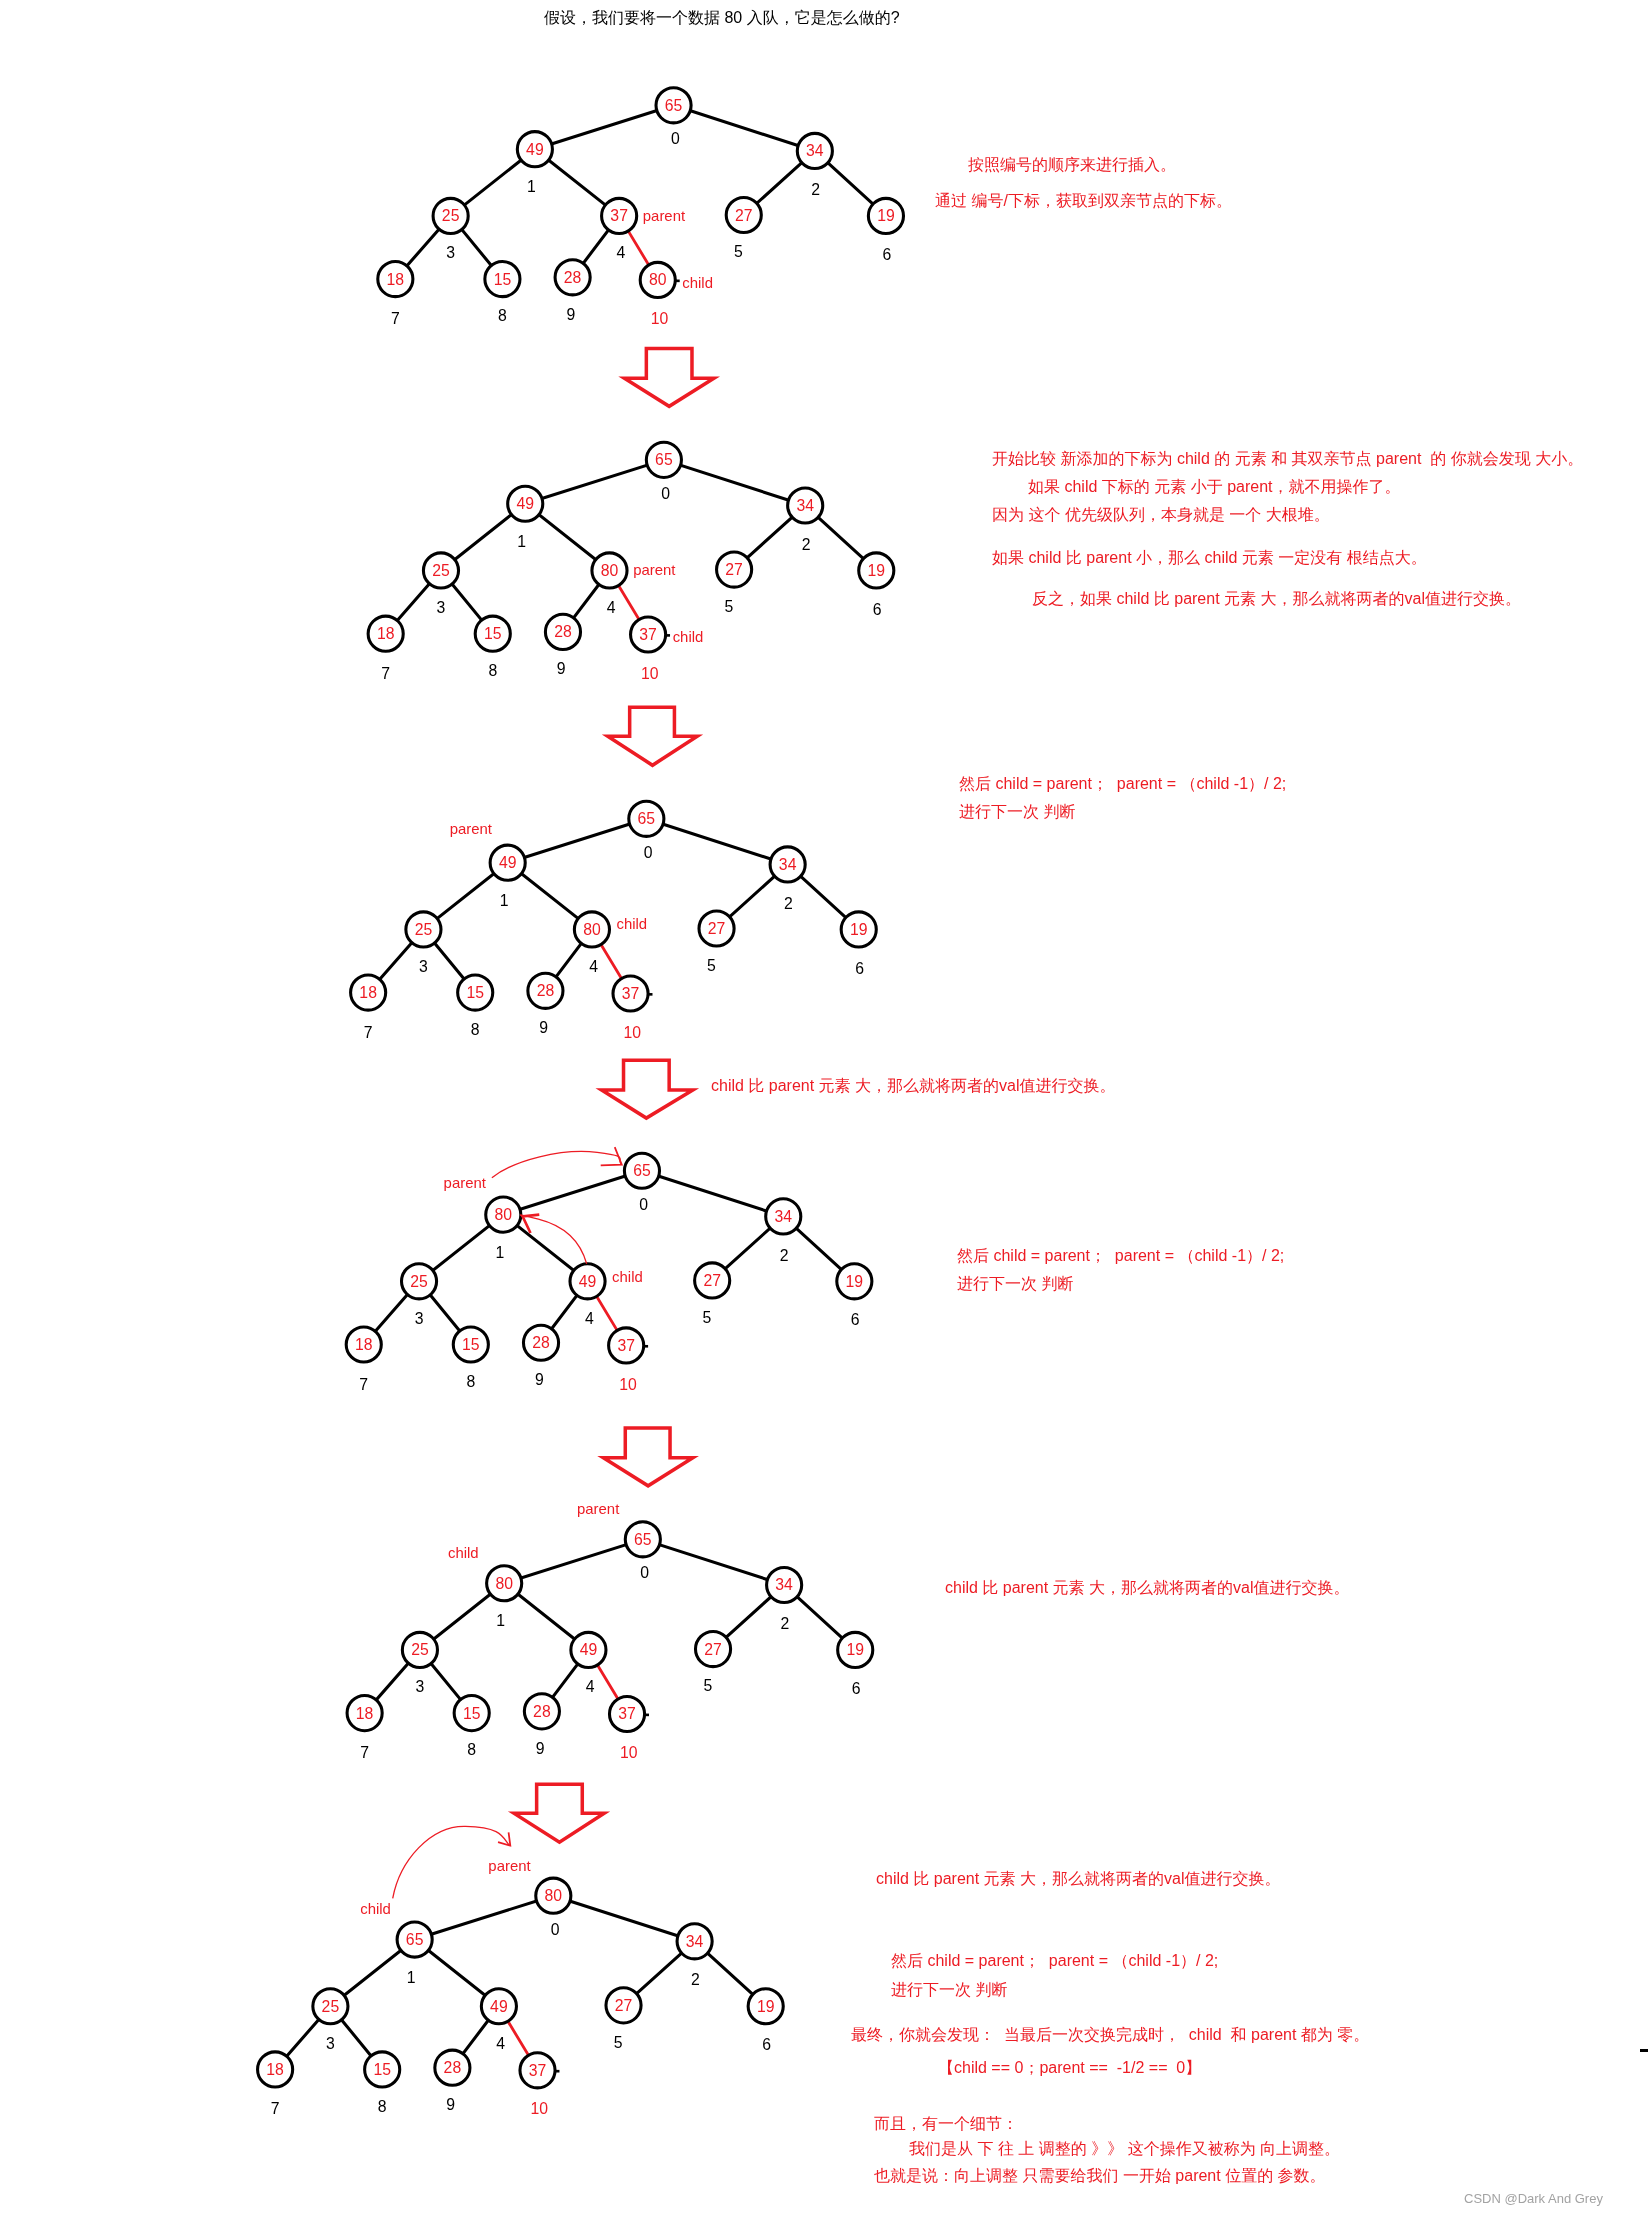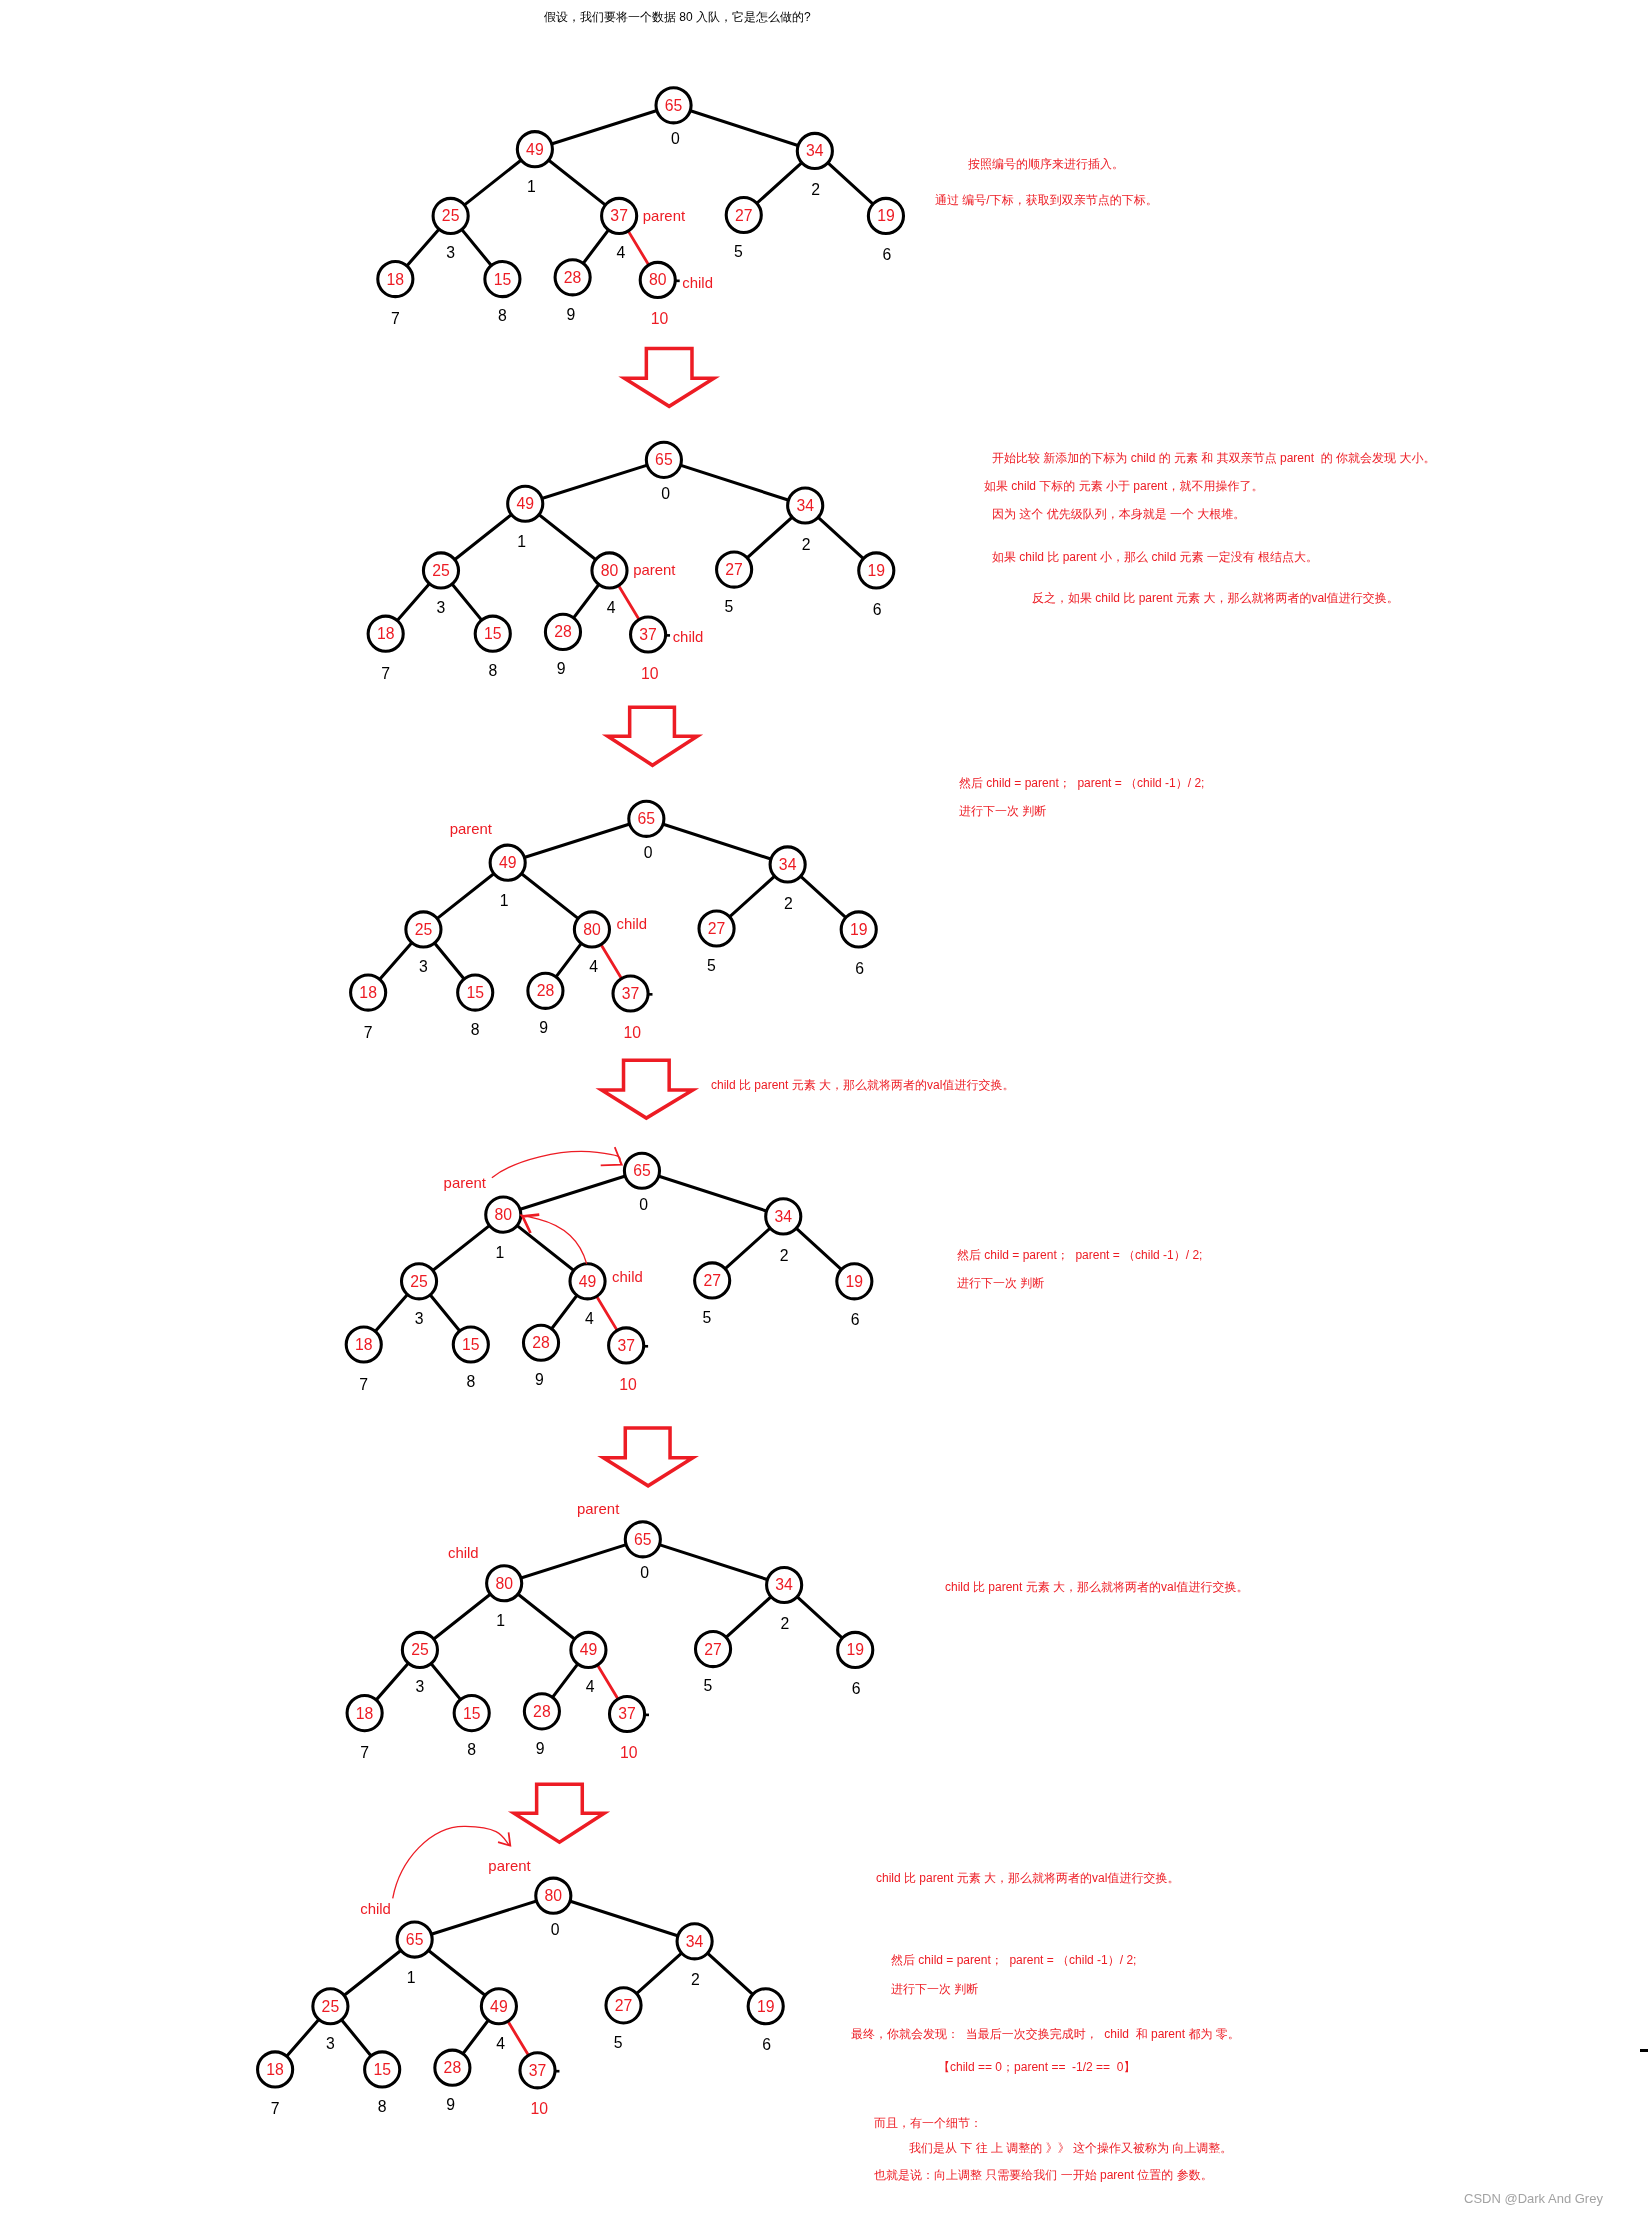--- a/index.html
+++ b/index.html
@@ -1,19 +1,19 @@
 <!DOCTYPE html>
 <html style="font-size:14px"><head>
   <meta charset="utf-8">
   <style>
     html, body { margin: 0; padding: 0; background: #ffffff; }
     body { width: 1649px; height: 2216px; position: relative; overflow: hidden;
            font-family: "Liberation Sans", "DejaVu Sans", sans-serif; }
     #canvas { position: absolute; left: 0; top: 0; width: 1649px; height: 2216px; }
-    .txt { position: absolute; white-space: pre; font-size: 12px; line-height: 21px; color: #ed1c24;
+    .txt { position: absolute; white-space: pre; font-size: 16px; line-height: 21px; color: #ed1c24;
            font-family: "Liberation Sans", "DejaVu Sans", sans-serif; }
     .txt.black { color: #000000; }
     .wm { position: absolute; white-space: pre; font-size: 13px; line-height: 21px; color: #a3a3a3;
           font-family: "Liberation Sans", "DejaVu Sans", sans-serif; }
     .edge-dash { position: absolute; left: 1640px; top: 2049px; width: 8.8px; height: 2.6px; background: #000; }
 
     svg text { font-family: "Liberation Sans", "DejaVu Sans", sans-serif; }
     .edge { stroke: #000; stroke-width: 3.5; stroke-linecap: round; }
     .edge.hl { stroke: #ed1c24; stroke-width: 3.2; }
     .node circle { fill: #fff; stroke: #000; stroke-width: 3.5; }
@@ -480,21 +480,21 @@
     <path class="curve-head" d="M567,2099 L581,2103 L579,2088"></path>
   </g>
 </svg>
 
 <div class="txt black" style="left:544px; top:7px;">假设，我们要将一个数据 80 入队，它是怎么做的?</div>
 
 <div class="txt" style="left:968px; top:154px;">按照编号的顺序来进行插入。</div>
 <div class="txt" style="left:935px; top:190px;">通过 编号/下标，获取到双亲节点的下标。</div>
 
 <div class="txt" style="left:992px; top:448px;">开始比较 新添加的下标为 child 的 元素 和 其双亲节点 parent  的 你就会发现 大小。</div>
-<div class="txt" style="left:984px; top:476px;">如果 child 下标的 元素 小于 parent，就不用操作了。</div>
+<div class="txt" style="left:1028px; top:476px;">如果 child 下标的 元素 小于 parent，就不用操作了。</div>
 <div class="txt" style="left:992px; top:504px;">因为 这个 优先级队列，本身就是 一个 大根堆。</div>
 <div class="txt" style="left:992px; top:532px;margin-top:15px;">如果 child 比 parent 小，那么 child 元素 一定没有 根结点大。</div>
 <div class="txt" style="left:992px; top:588px;margin-left:40px;">反之，如果 child 比 parent 元素 大，那么就将两者的val值进行交换。</div>
 
 <div class="txt" style="left:959px; top:773px;">然后 child = parent；  parent = （child -1）/ 2;</div>
 <div class="txt" style="left:959px; top:801px;">进行下一次 判断</div>
 
 <div class="txt" style="left:711px; top:1075px;">child 比 parent 元素 大，那么就将两者的val值进行交换。</div>
 
 <div class="txt" style="left:957px; top:1245px;">然后 child = parent；  parent = （child -1）/ 2;</div>

